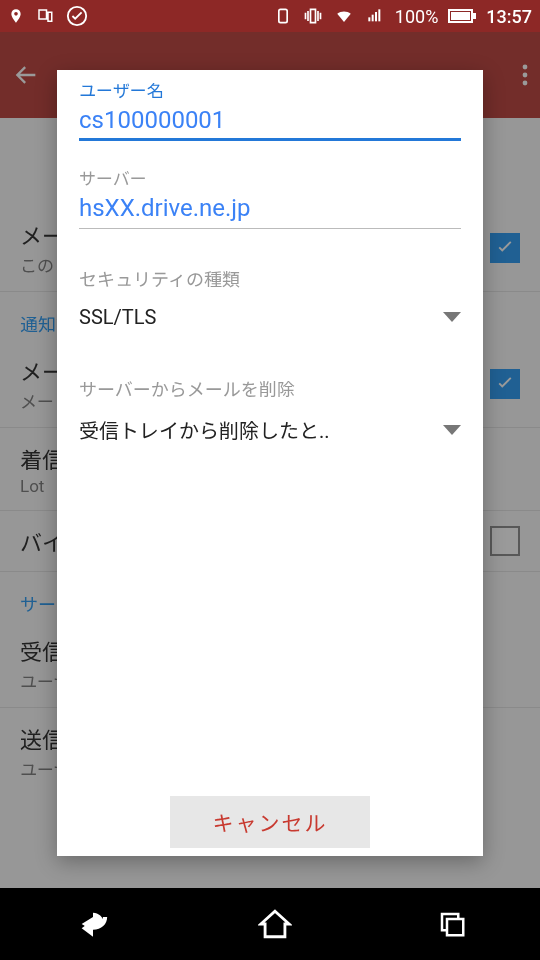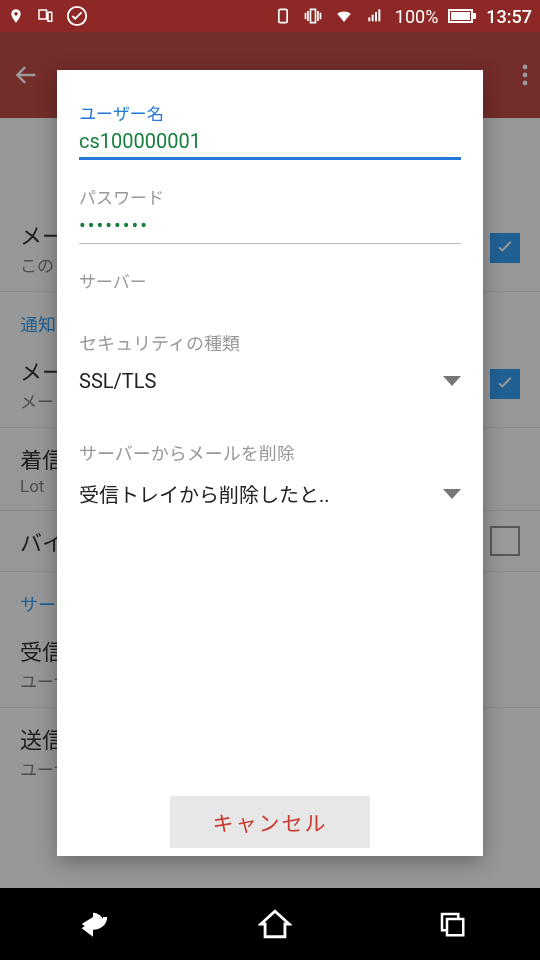--- a/index.html
+++ b/index.html
@@ -45,26 +45,26 @@
     position: absolute; top: 32px; left: 0; right: 0; bottom: 72px;
     background: rgba(30,30,30,0.45); display: flex; align-items: flex-start;
     justify-content: center;
   }
   .dialog {
     margin-top: 38px; width: 426px; height: 786px; background: #fff;
     display: flex; flex-direction: column; box-shadow: 0 6px 20px rgba(0,0,0,.3);
   }
   .dlg-body { flex: 1; padding: 4px 22px 0; overflow: hidden; }
   .field { margin-top: 24px; }
-  .field:first-child { margin-top: 26px; }
+  .field:first-child { margin-top: 3px; }
   .field-label { font-size: 17px; color: #999; }
   .field-label.focused { color: #2378D8; }
   .field-input {
     width: 100%; border: none; border-bottom: 1px solid #bbb;
-    font-size: 20px; color: #15803d; padding: 4px 0 6px; background: transparent;
+    font-size: 24px; color: #3b82f6; padding: 4px 0 6px; background: transparent;
     outline: none;
   }
   .field-input.focused { border-bottom: 3px solid #2378D8; padding-bottom: 4px; }
   .group-label { font-size: 18px; color: #999; margin-top: 36px; }
   .select-row {
     display: flex; align-items: center; justify-content: space-between;
     padding: 14px 0 10px; font-size: 20px; color: #222;
   }
   .caret {
     width: 0; height: 0; border-left: 9px solid transparent;
@@ -187,27 +187,24 @@
 
 <div class="overlay">
   <div class="dialog">
     <div class="dlg-body">
 
       <div class="field">
         <div class="field-label focused">ユーザー名</div>
         <input class="field-input focused" value="cs100000001" style="">
       </div>
 
-      <div class="field">
-        <div class="field-label">パスワード</div>
-        <input class="field-input" style="letter-spacing: 2px;" value="••••••••">
-      </div>
 
       <div class="field">
         <div class="field-label">サーバー</div>
+        <input class="field-input" value="hsXX.drive.ne.jp" style="">
       </div>
 
       <div class="field">
       </div>
 
       <div class="group-label">セキュリティの種類</div>
       <div class="select-row">
         <span>SSL/TLS</span>
         <span class="caret"></span>
       </div>

